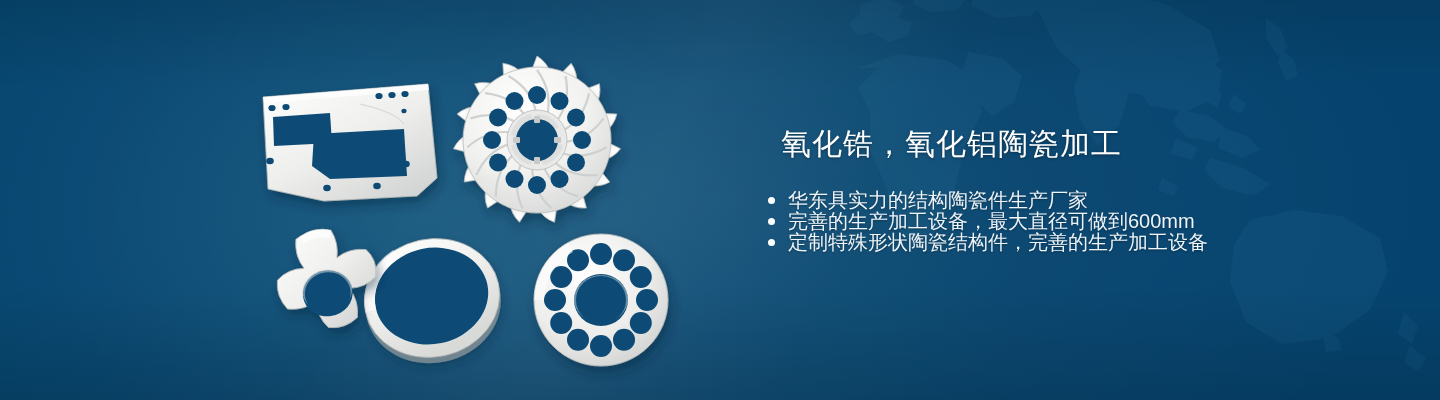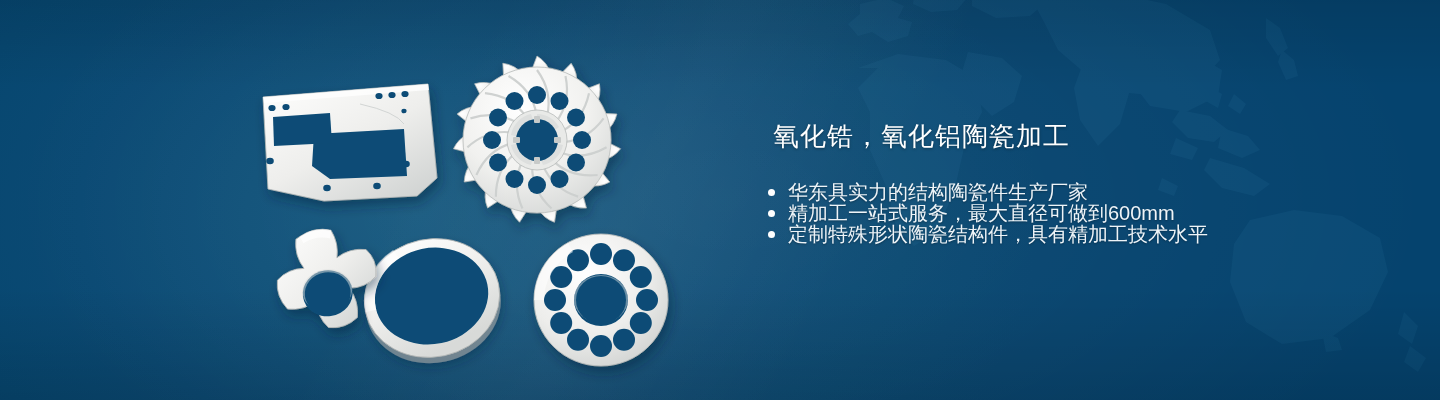--- a/index.html
+++ b/index.html
@@ -68,25 +68,25 @@
 
   
   .text-block {
     position: absolute;
     left: 765px;
     top: 108px;
     width: 620px;
   }
   .headline {
     color: #ffffff;
-    font-size: 26px;
+    font-size: 30px;
     line-height: 40px;
     letter-spacing: 1px;
     font-weight: normal;
-    margin: 8px;
+    margin: 16px;
     white-space: nowrap;
     text-shadow: 0 1px 3px rgba(0,0,0,0.35);
   }
   .bullets {
     list-style: none;
     margin: 26px 0 0 2px;
     padding: 0;
   }
   .bullets li {
     position: relative;
@@ -338,22 +338,22 @@
 
   <div class="text-block">
     <h1 class="headline">氧化锆，氧化铝陶瓷加工</h1>
     <ul class="bullets">
       <li>
         <span class="dot"></span>
         <span>华东具实力的结构陶瓷件生产厂家</span>
       </li>
       <li>
         <span class="dot"></span>
-        <span>精加工一站式服务，最大直径可做到600mm</span>
+        <span>完善的生产加工设备，最大直径可做到600mm</span>
       </li>
       <li>
         <span class="dot"></span>
-        <span>定制特殊形状陶瓷结构件，具有精加工技术水平</span>
+        <span>定制特殊形状陶瓷结构件，完善的生产加工设备</span>
       </li>
     </ul>
   </div>
 
 </div>
 
 </body></html>

